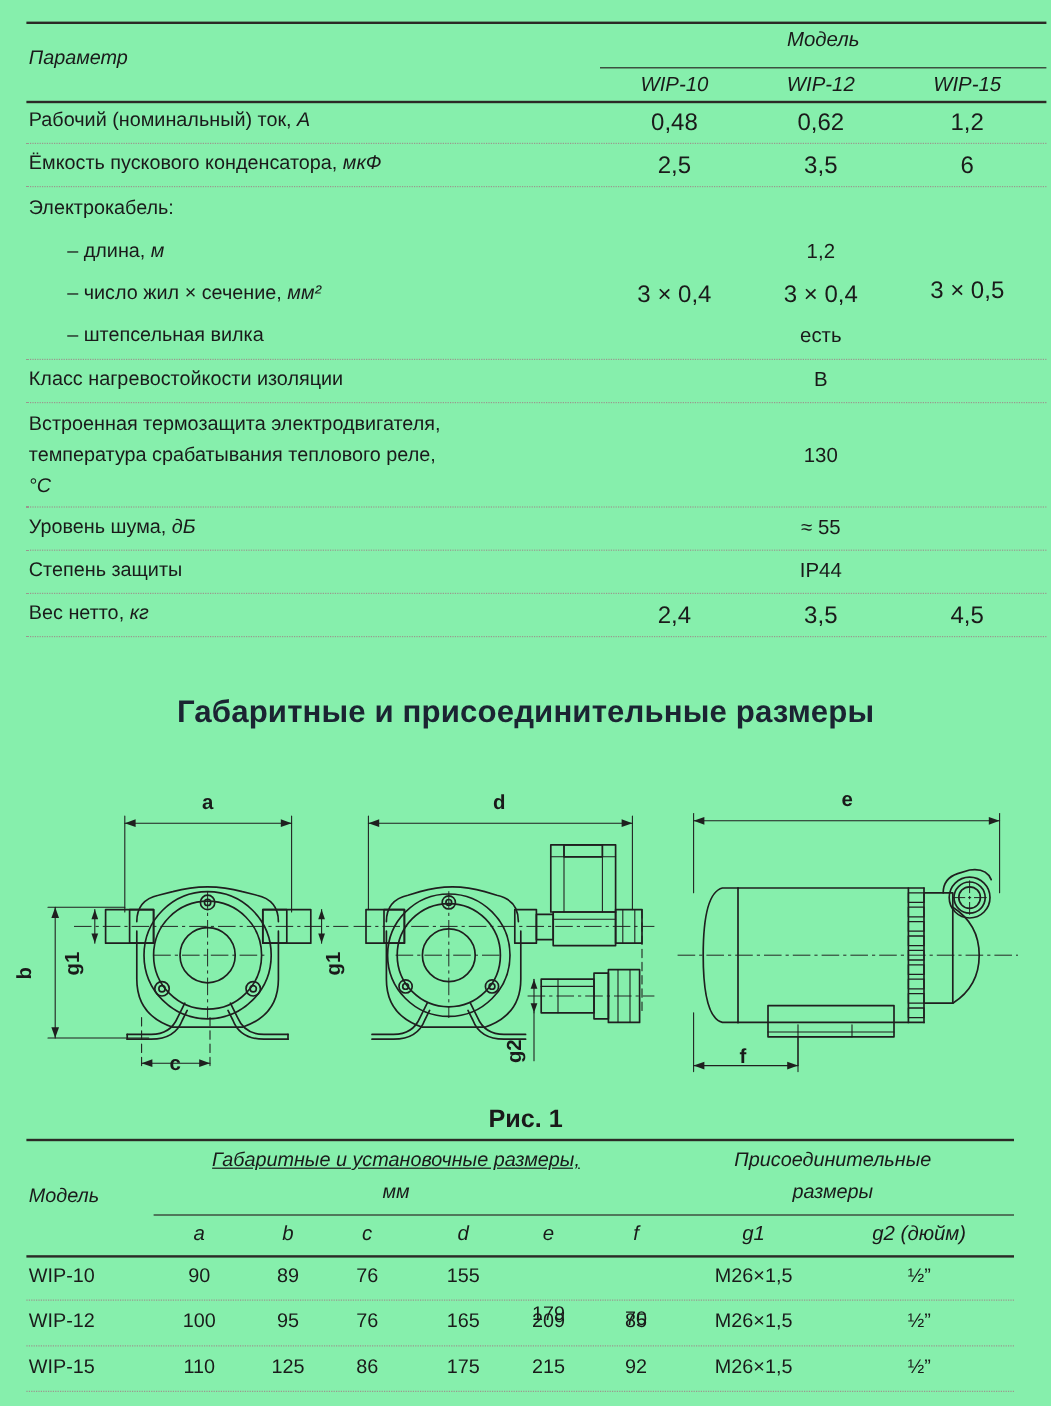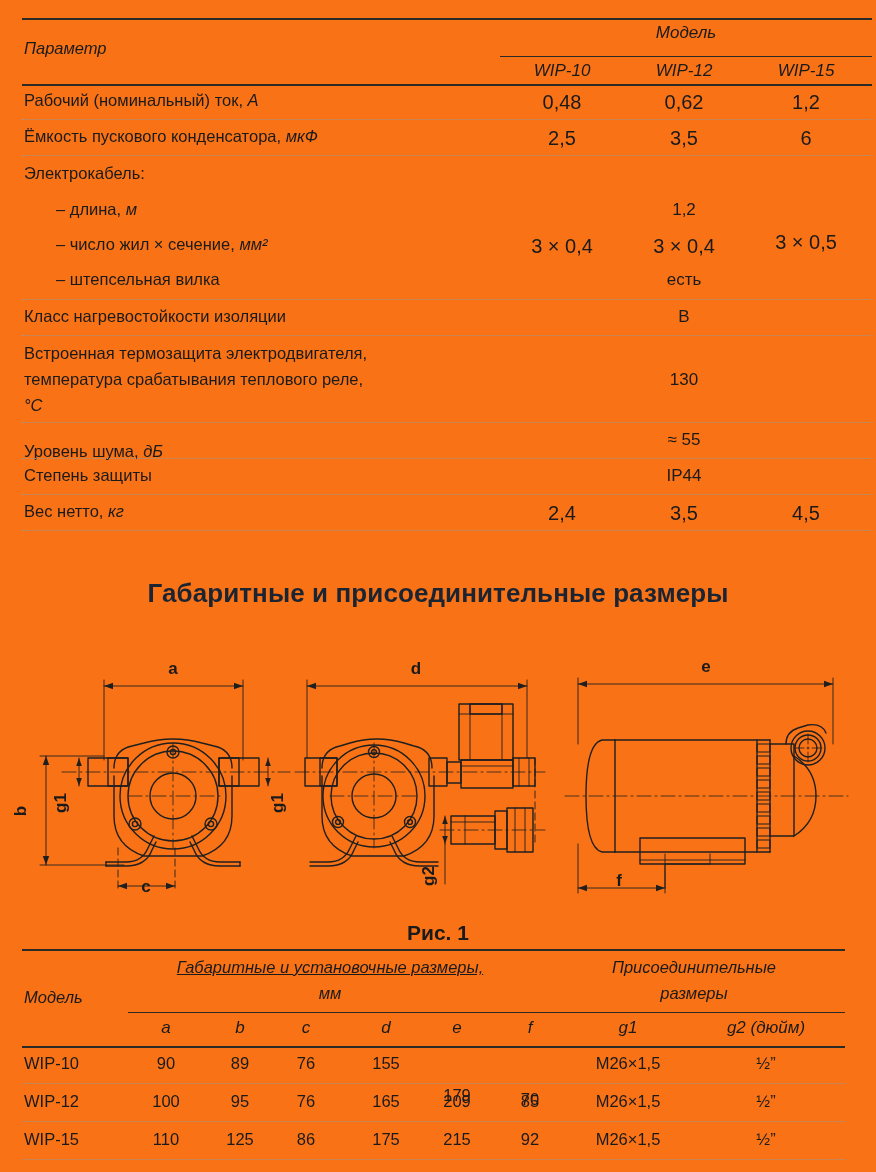--- a/index.html
+++ b/index.html
@@ -4,21 +4,21 @@
 <style>
   html, body {
     margin: 0;
     padding: 0;
     background: #ffffff;
   }
   .page {
     position: relative;
     width: 876px;
     height: 1172px;
-    background: #f97316;
+    background: #86efac;
     font-family: "Liberation Sans", sans-serif;
     color: #1a1a1a;
     overflow: hidden;
   }
 
   
   .rule {
     position: absolute;
     background: #2b2a26;
   }
@@ -164,21 +164,21 @@
     <div class="cell param" style="top:306px;">Класс нагревостойкости изоляции</div>
     <div class="cell span-val" style="left:684px; top:306px;">В</div>
     <div class="dotted" style="left:22px; top:335px; width:850px;"></div>
 
     <div class="cell param" style="top:343px;">Встроенная термозащита электродвигателя,</div>
     <div class="cell param" style="top:369px;">температура срабатывания теплового реле,</div>
     <div class="cell param ital" style="top:395px;">°C</div>
     <div class="cell span-val" style="left:684px; top:369px;">130</div>
     <div class="dotted" style="left:22px; top:422px; width:850px;"></div>
 
-    <div class="cell param" style="top:429px;margin-top:12px;"><span>Уровень шума, </span><span class="ital">дБ</span></div>
+    <div class="cell param" style="top:429px;"><span>Уровень шума, </span><span class="ital">дБ</span></div>
     <div class="cell span-val" style="left:684px; top:429px;">≈ 55</div>
     <div class="dotted" style="left:22px; top:458px; width:850px;"></div>
 
     <div class="cell param" style="top:465px;">Степень защиты</div>
     <div class="cell span-val" style="left:684px; top:465px;">IP44</div>
     <div class="dotted" style="left:22px; top:494px; width:850px;"></div>
 
     <div class="cell param" style="top:501px;"><span>Вес нетто, </span><span class="ital">кг</span></div>
     <div class="cell val" style="left:562px; top:501px;">2,4</div>
     <div class="cell val" style="left:684px; top:501px;">3,5</div>

